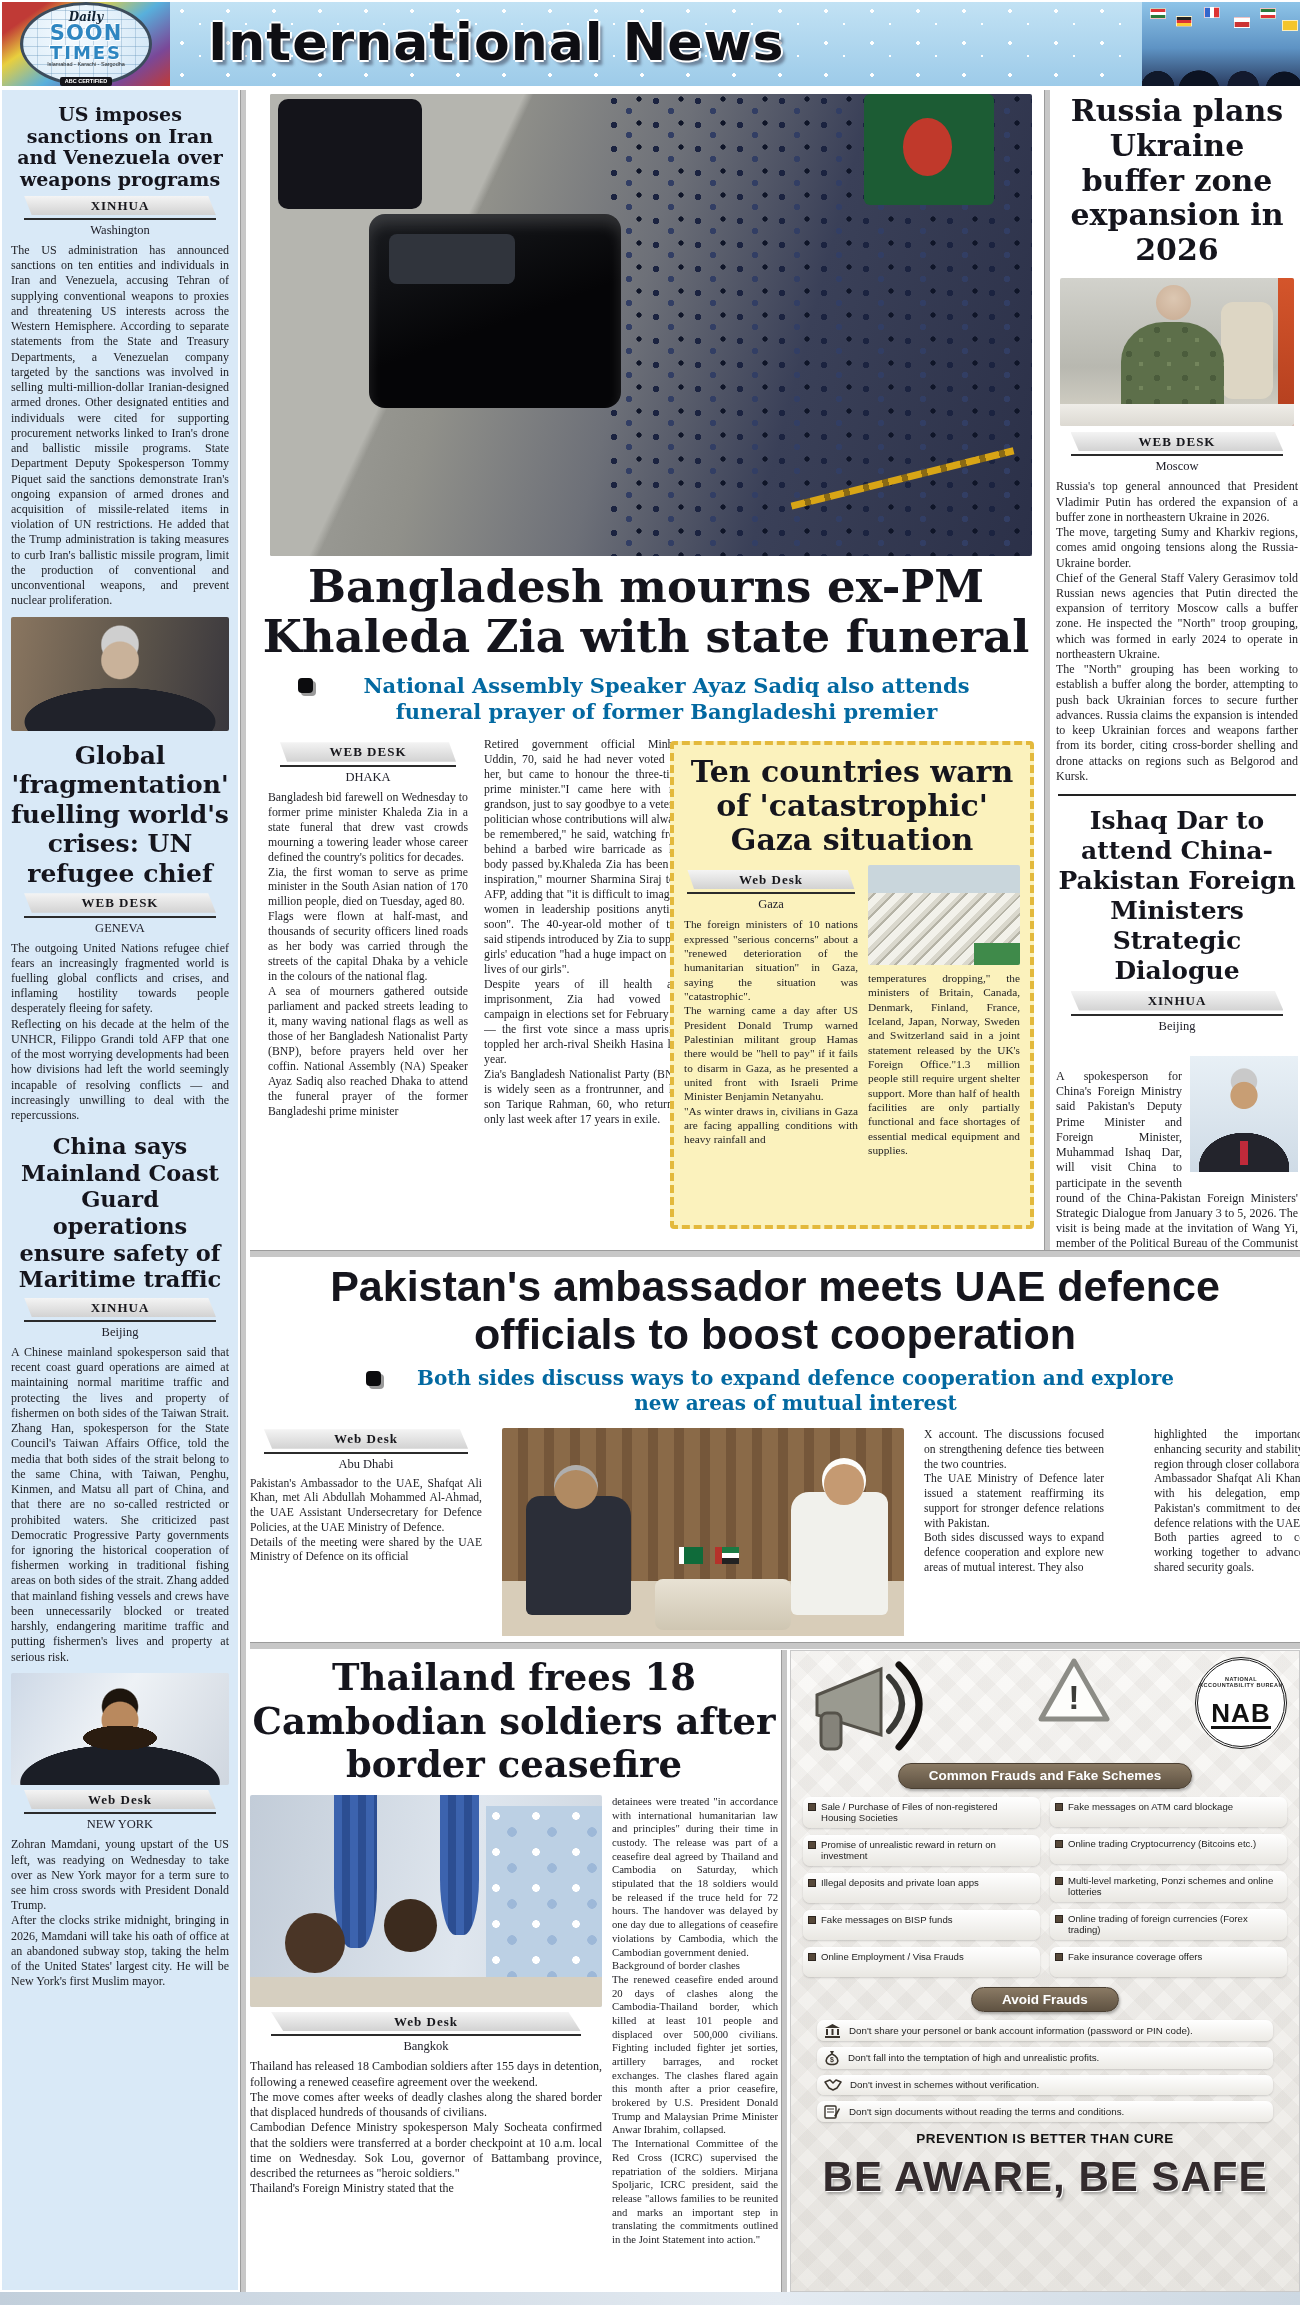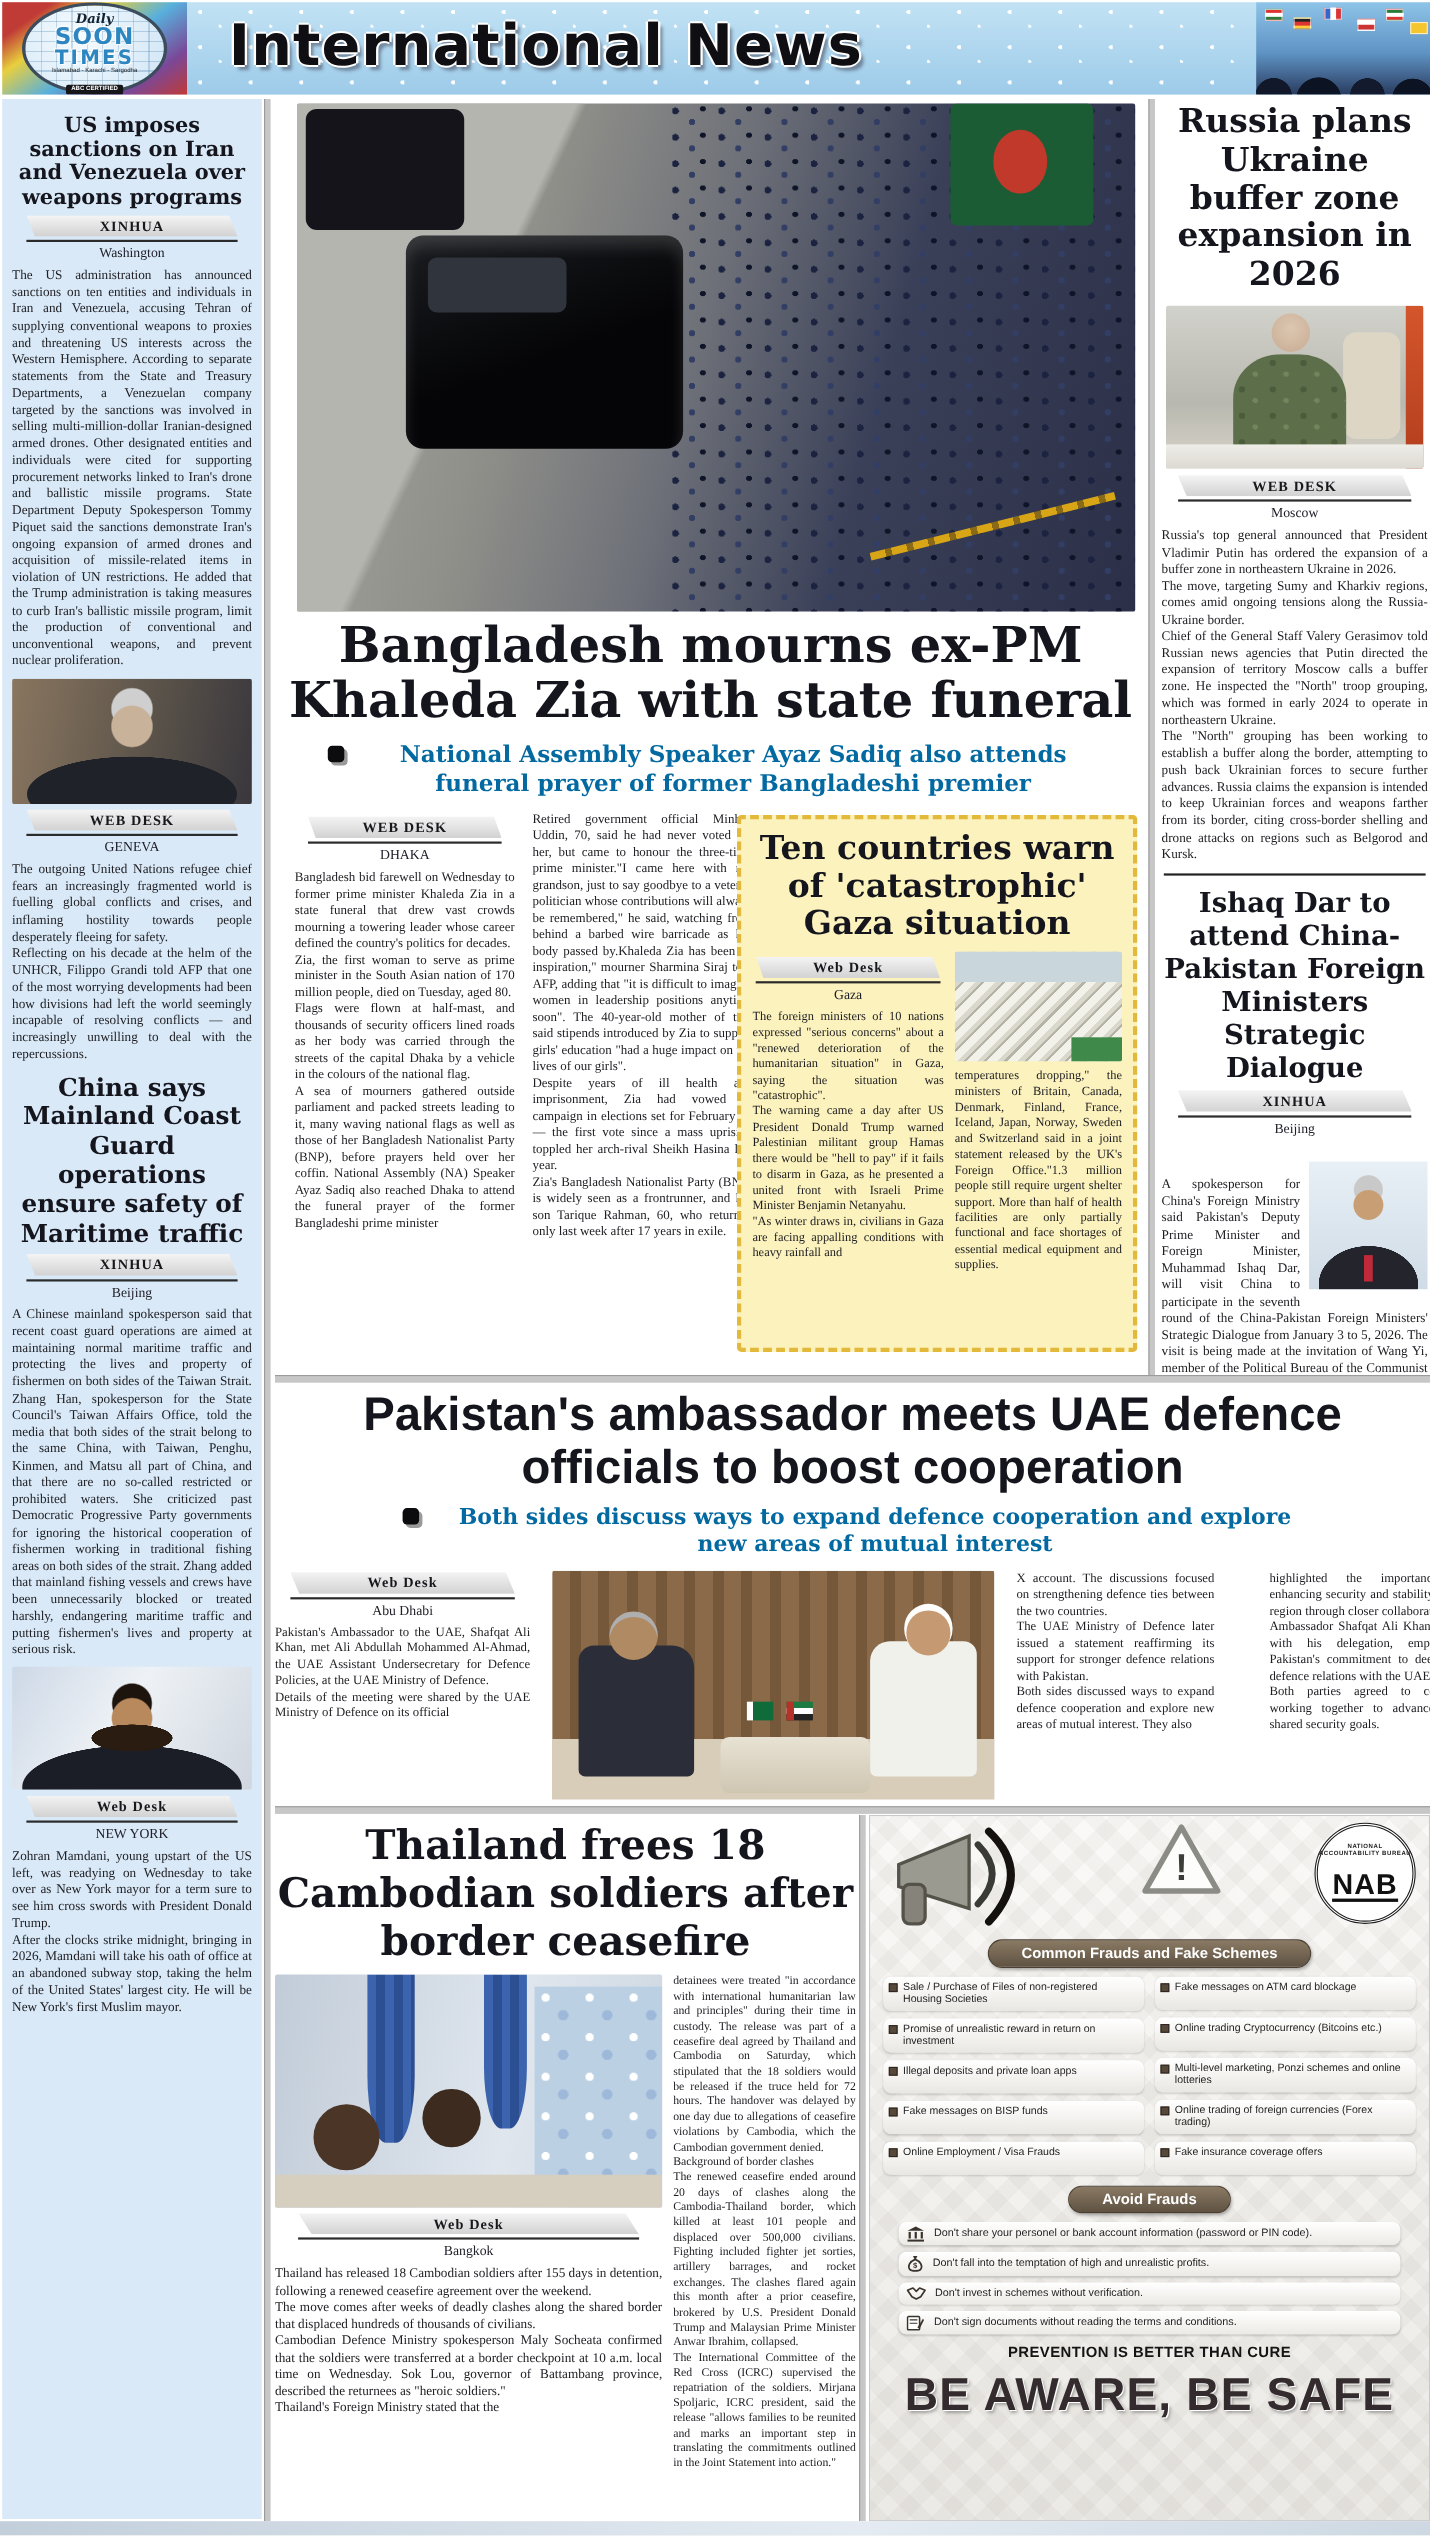--- a/index.html
+++ b/index.html
@@ -253,20 +253,21 @@
       <div class="byl">
           <span class="bar">XINHUA</span>
         </div>
       <div class="dateline">Washington</div>
       <div class="body">The US administration has announced sanctions on ten entities and individuals in Iran and Venezuela, accusing Tehran of supplying conventional weapons to proxies and threatening US interests across the Western Hemisphere. According to separate statements from the State and Treasury Departments, a Venezuelan company targeted by the sanctions was involved in selling multi-million-dollar Iranian-designed armed drones. Other designated entities and individuals were cited for supporting procurement networks linked to Iran's drone and ballistic missile programs. State Department Deputy Spokesperson Tommy Piquet said the sanctions demonstrate Iran's ongoing expansion of armed drones and acquisition of missile-related items in violation of UN restrictions. He added that the Trump administration is taking measures to curb Iran's ballistic missile program, limit the production of conventional and unconventional weapons, and prevent nuclear proliferation.</div>
     </article>
 
     <div class="ph ph-grandi"></div>
 
     <article>
+      <h3 class="hl hl-s2">Global 'fragmentation' fuelling world's crises: UN refugee chief</h3>
       <div class="byl">
           <span class="bar">WEB DESK</span>
         </div>
       <div class="dateline">GENEVA</div>
       <div class="body">The outgoing United Nations refugee chief fears an increasingly fragmented world is fuelling global conflicts and crises, and inflaming hostility towards people desperately fleeing for safety.
 Reflecting on his decade at the helm of the UNHCR, Filippo Grandi told AFP that one of the most worrying developments had been how divisions had left the world seemingly incapable of resolving conflicts — and increasingly unwilling to deal with the repercussions.</div>
     </article>
 
     <article>
       <h3 class="hl hl-s3">China says Mainland Coast Guard operations ensure safety of Maritime traffic</h3>

